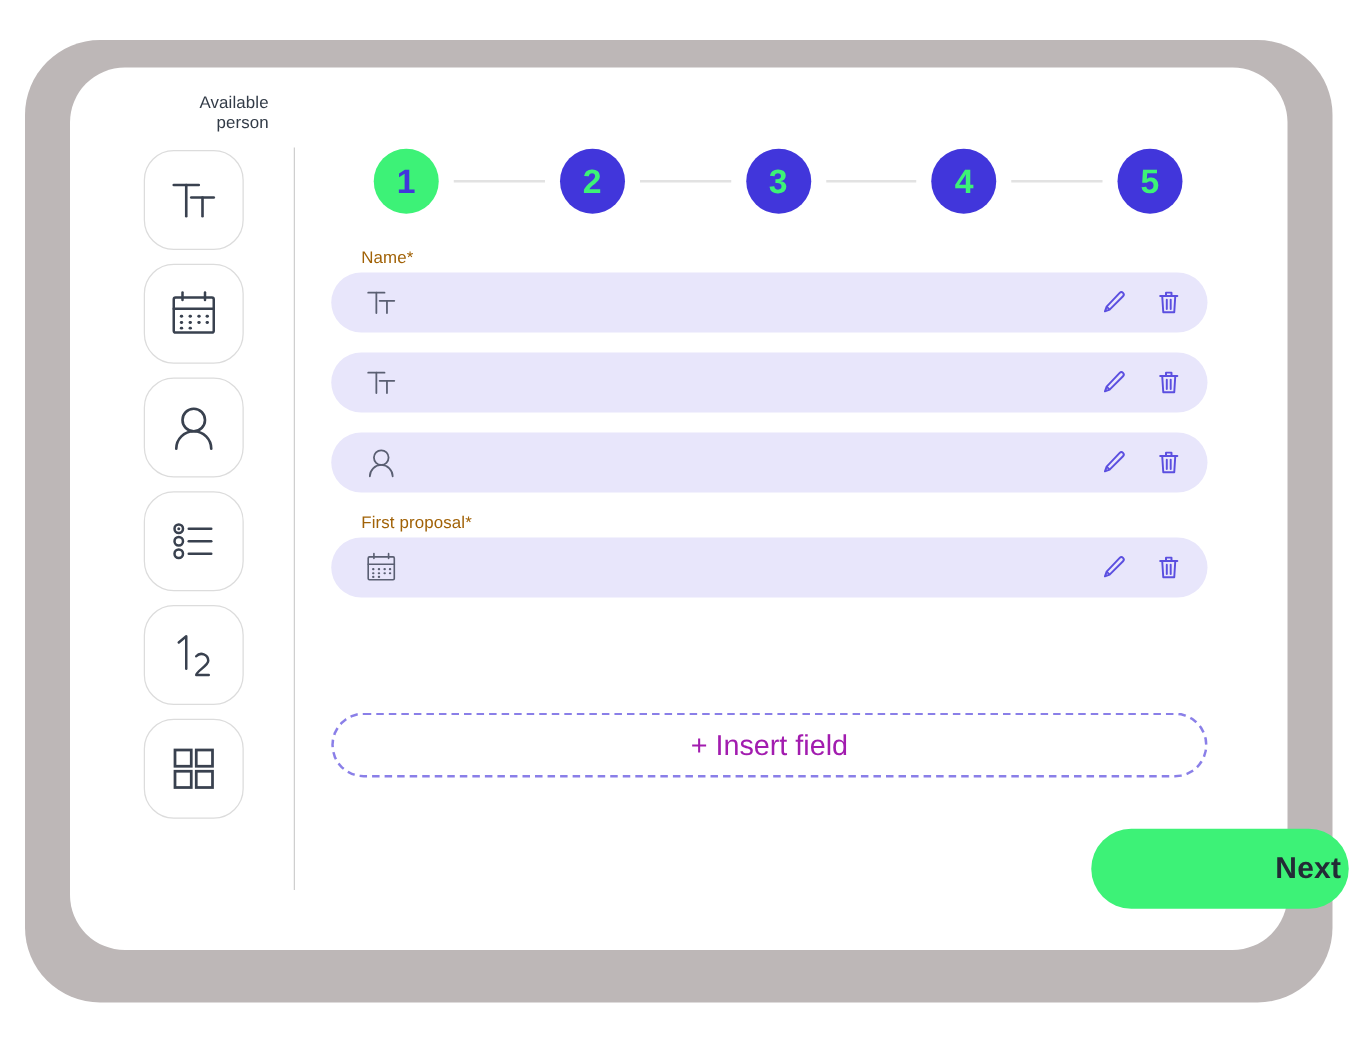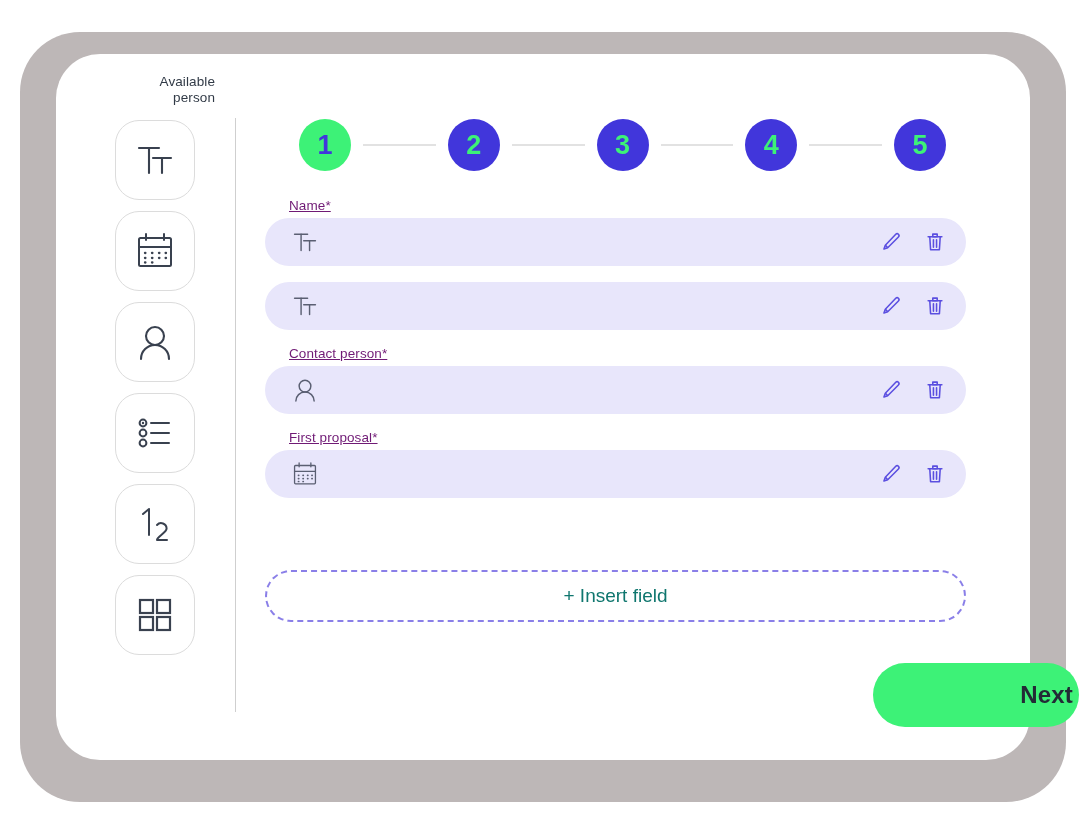--- a/index.html
+++ b/index.html
@@ -86,24 +86,23 @@
 
   
   #form{
     position:absolute;
     left:265px;top:198px;
     width:701px;
   }
   .form-row{margin-bottom:16px;}
   .row-label{
     font-size:13.5px;
-    color:#701a75;
+    color:#a16207;
     margin:0 0 5px 24px;
     letter-spacing:.1px;
-    text-decoration:underline;
   }
   .row-box{
     position:relative;
     height:48px;
     background:#e8e6fb;
     border-radius:24px;
     display:flex;align-items:center;
   }
   .row-icon{
     margin-left:25px;
@@ -122,21 +121,21 @@
 
   
   #insert-field{
     position:absolute;
     left:265px;top:570px;
     width:701px;height:52px;
     border:2px dashed #8a7fe8;
     border-radius:26px;
     box-sizing:border-box;
     display:flex;align-items:center;justify-content:center;
-    font-size:19px;color:#0f766e;
+    font-size:23px;color:#a21caf;
     background:#fff;
     cursor:pointer;
   }
 
   
   #next-button{
     position:absolute;
     left:873px;top:663px;
     width:206px;height:64px;
     background:#3df277;
@@ -320,21 +319,20 @@
             <path d="M6.3 6.3 L7.2 20.5 H16.8 L17.7 6.3"></path>
             <path d="M10.3 9.6 V17.6"></path>
               <path d="M13.7 9.6 V17.6"></path>
           </svg>
         </span>
       </div>
     </div>
   </div>
 
   <div class="form-row">
-    <div class="row-label">Contact person*</div>
     <div class="row-box">
       <span class="row-icon">
         <svg width="30" height="30" viewBox="0 0 46 46" fill="none" stroke="#5a5f72" stroke-width="2.2" stroke-linecap="round">
           <circle cx="23" cy="17" r="9"></circle>
           <path d="M9 40 a14 14 0 0 1 28 0"></path>
         </svg>
       </span>
       <div class="row-actions">
         <span class="act">
           <svg width="22" height="22" viewBox="0 0 24 24" fill="none" stroke="#5b4fe0" stroke-width="1.7" stroke-linecap="round" stroke-linejoin="round">

